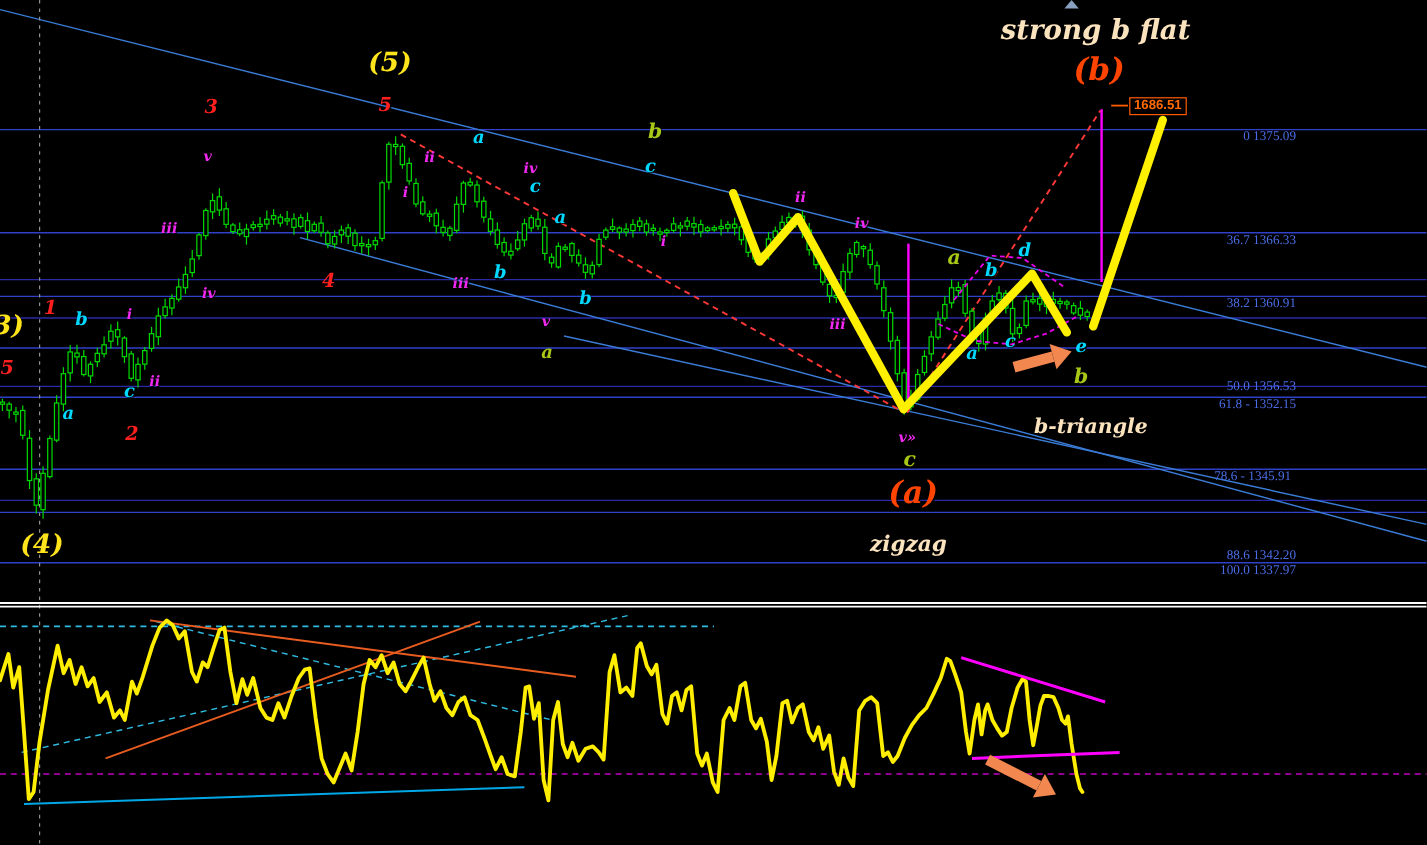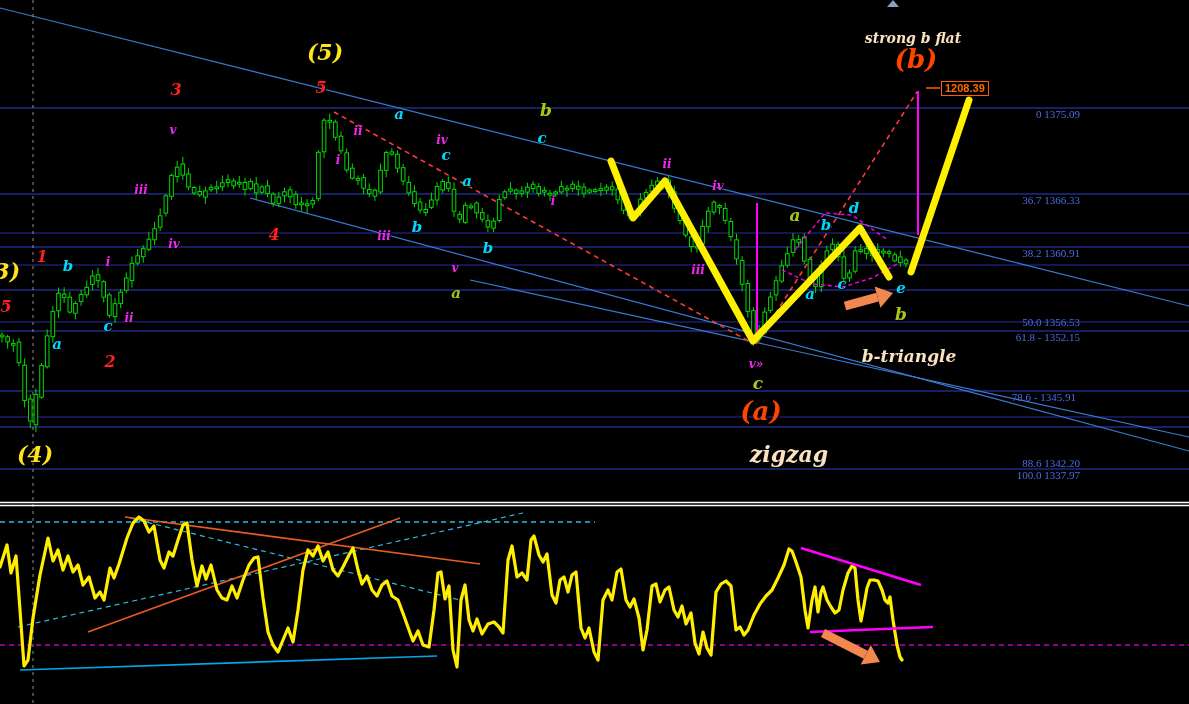--- a/index.html
+++ b/index.html
@@ -385,23 +385,23 @@
       <line x1="20" y1="670" x2="437" y2="656" stroke="#00a8e8" stroke-width="1.6"></line>
       <line x1="823" y1="633" x2="865.7395515078226" y2="654.7446841004712" stroke="#f2874f" stroke-width="9"></line>
       <polygon points="880,662 860.7515218268966,664.5487424388432 870.7275811887487,644.9406257620992" fill="#f2874f"></polygon>
     </svg>
   <div id="labels">
       <div class="wlab" style="left: 325px; top: 52px; color: rgb(255, 228, 28); font-size: 22px;">(5)</div>
       <div class="wlab" style="left: 35px; top: 454px; color: rgb(255, 228, 28); font-size: 22px;">(4)</div>
       <div class="wlab" style="left: 2px; top: 271px; color: rgb(255, 228, 28); font-size: 22px;">(3)</div>
       <div class="wlab" style="left: 761px; top: 411px; color: rgb(255, 68, 0); font-size: 26px;">(a)</div>
       <div class="wlab" style="left: 916px; top: 59px; color: rgb(255, 68, 0); font-size: 26px;">(b)</div>
-      <div class="wlab" style="left: 913px; top: 25px; color: rgb(251, 227, 190); font-size: 14px; margin-top: 13px;">strong b flat</div>
+      <div class="wlab" style="left: 913px; top: 25px; color: rgb(251, 227, 190); font-size: 23px;">strong b flat</div>
       <div class="wlab" style="left: 909px; top: 356px; color: rgb(251, 227, 190); font-size: 17px; text-align: center;">b-triangle</div>
-      <div class="wlab" style="left: 757px; top: 454px; color: rgb(251, 227, 190); font-size: 22px; margin-left: 32px;">zigzag</div>
+      <div class="wlab" style="left: 757px; top: 454px; color: rgb(251, 227, 190); font-size: 18px;">zigzag</div>
       <div class="wlab" style="left: 42px; top: 256px; color: rgb(255, 31, 31); font-size: 16px;">1</div>
       <div class="wlab" style="left: 110px; top: 361px; color: rgb(255, 31, 31); font-size: 16px;">2</div>
       <div class="wlab" style="left: 176px; top: 89px; color: rgb(255, 31, 31); font-size: 16px;">3</div>
       <div class="wlab" style="left: 274px; top: 234px; color: rgb(255, 31, 31); font-size: 16px;">4</div>
       <div class="wlab" style="left: 321px; top: 87px; color: rgb(255, 31, 31); font-size: 16px;">5</div>
       <div class="wlab" style="left: 6px; top: 306px; color: rgb(255, 31, 31); font-size: 16px;">5</div>
       <div class="wlab" style="left: 68px; top: 266px; color: rgb(0, 216, 255); font-size: 15px;">b</div>
       <div class="wlab" style="left: 108px; top: 326px; color: rgb(0, 216, 255); font-size: 15px;">c</div>
       <div class="wlab" style="left: 57px; top: 344px; color: rgb(0, 216, 255); font-size: 15px;">a</div>
       <div class="wlab" style="left: 399px; top: 114px; color: rgb(0, 216, 255); font-size: 15px;">a</div>
@@ -437,14 +437,14 @@
       <div class="wlab" style="left: 756px; top: 364px; color: rgb(240, 40, 240); font-size: 12px;">v»</div>
       <div class="fiblab" style="left: 1080px; top: 120px;">0 1375.09</div>
       <div class="fiblab" style="left: 1080px; top: 206px;">36.7 1366.33</div>
       <div class="fiblab" style="left: 1080px; top: 259px;">38.2 1360.91</div>
       <div class="fiblab" style="left: 1080px; top: 302px; margin-top: 26px;">50.0 1356.53</div>
       <div class="fiblab" style="left: 1080px; top: 343px; padding-left: 16px;">61.8 - 1352.15</div>
       <div class="fiblab" style="left: 1036px; top: 403px; margin-left: 40px;">78.6 - 1345.91</div>
       <div class="fiblab" style="left: 1080px; top: 439px; margin-top: 30px;">88.6 1342.20</div>
       <div class="fiblab" style="left: 1080px; top: 481px;">100.0 1337.97</div>
     </div>
-  <div class="price-tag">1208.39</div>
+  <div class="price-tag">1686.51</div>
 </div>
 
 </body></html>

